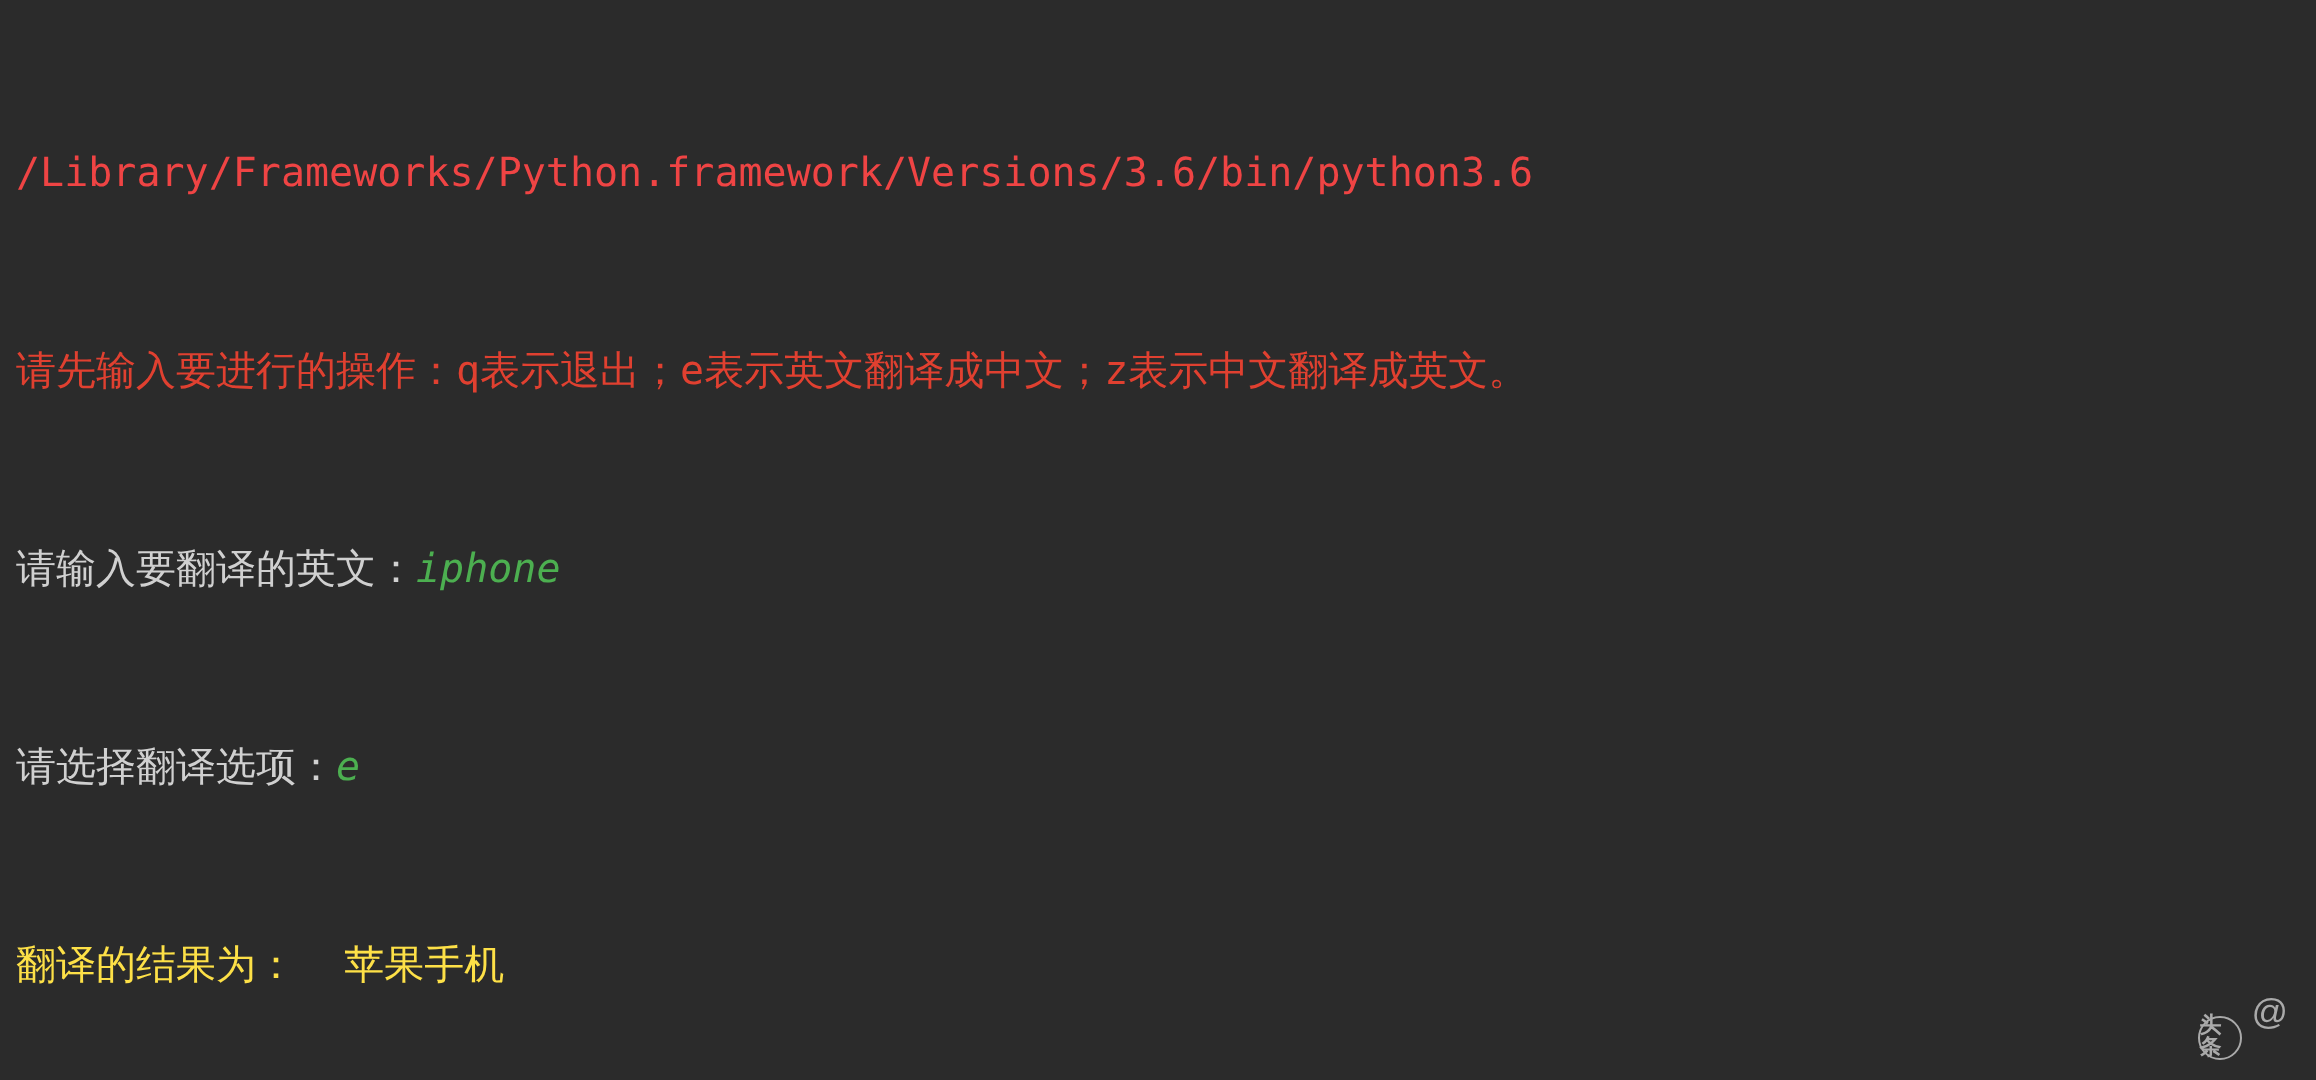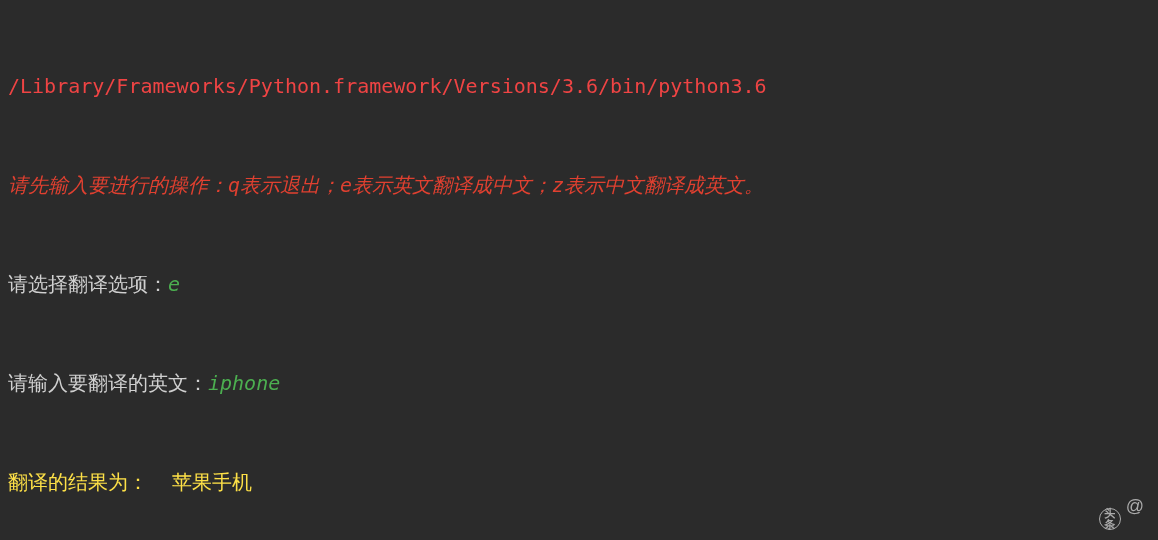--- a/index.html
+++ b/index.html
@@ -23,21 +23,20 @@
       white-space: pre;
     }
     .line {
       display: block;
     }
     .path-text {
       color: #ef4444;
     }
     .red-text {
       color: #e04030;
-      font-style: italic;
     }
     .prompt-text {
       color: #d0d0d0;
     }
     .green-input {
       color: #4caf50;
       font-style: italic;
     }
     .result-text {
       color: #fde047;
@@ -57,35 +56,34 @@
       align-items: center;
       justify-content: center;
       width: 22px;
       height: 22px;
       border-radius: 50%;
       border: 1.5px solid #aaaaaa;
       margin-right: 5px;
       font-size: 11px;
       font-weight: bold;
       line-height: 1;
-      text-align: center;
       margin-top: 24px;
     }
     .watermark-at {
       margin-right: 2px;
     }
   </style>
 </head>
 <body>
 
 <div class="terminal-output">
   <div class="line path-text">/Library/Frameworks/Python.framework/Versions/3.6/bin/python3.6</div>
   <div class="line red-text">请先输入要进行的操作：q表示退出；e表示英文翻译成中文；z表示中文翻译成英文。</div>
+  <div class="line"><span class="prompt-text">请输入要翻译的英文：</span><span class="green-input">iphone</span></div>
   <div class="line"><span class="prompt-text">请选择翻译选项：</span><span class="green-input">e</span></div>
-  <div class="line"><span class="prompt-text">请输入要翻译的英文：</span><span class="green-input">iphone</span></div>
   <div class="line result-text"><span>翻译的结果为：  </span><span>苹果手机</span></div>
   
   
   
   
   
   
   
   
 </div>

